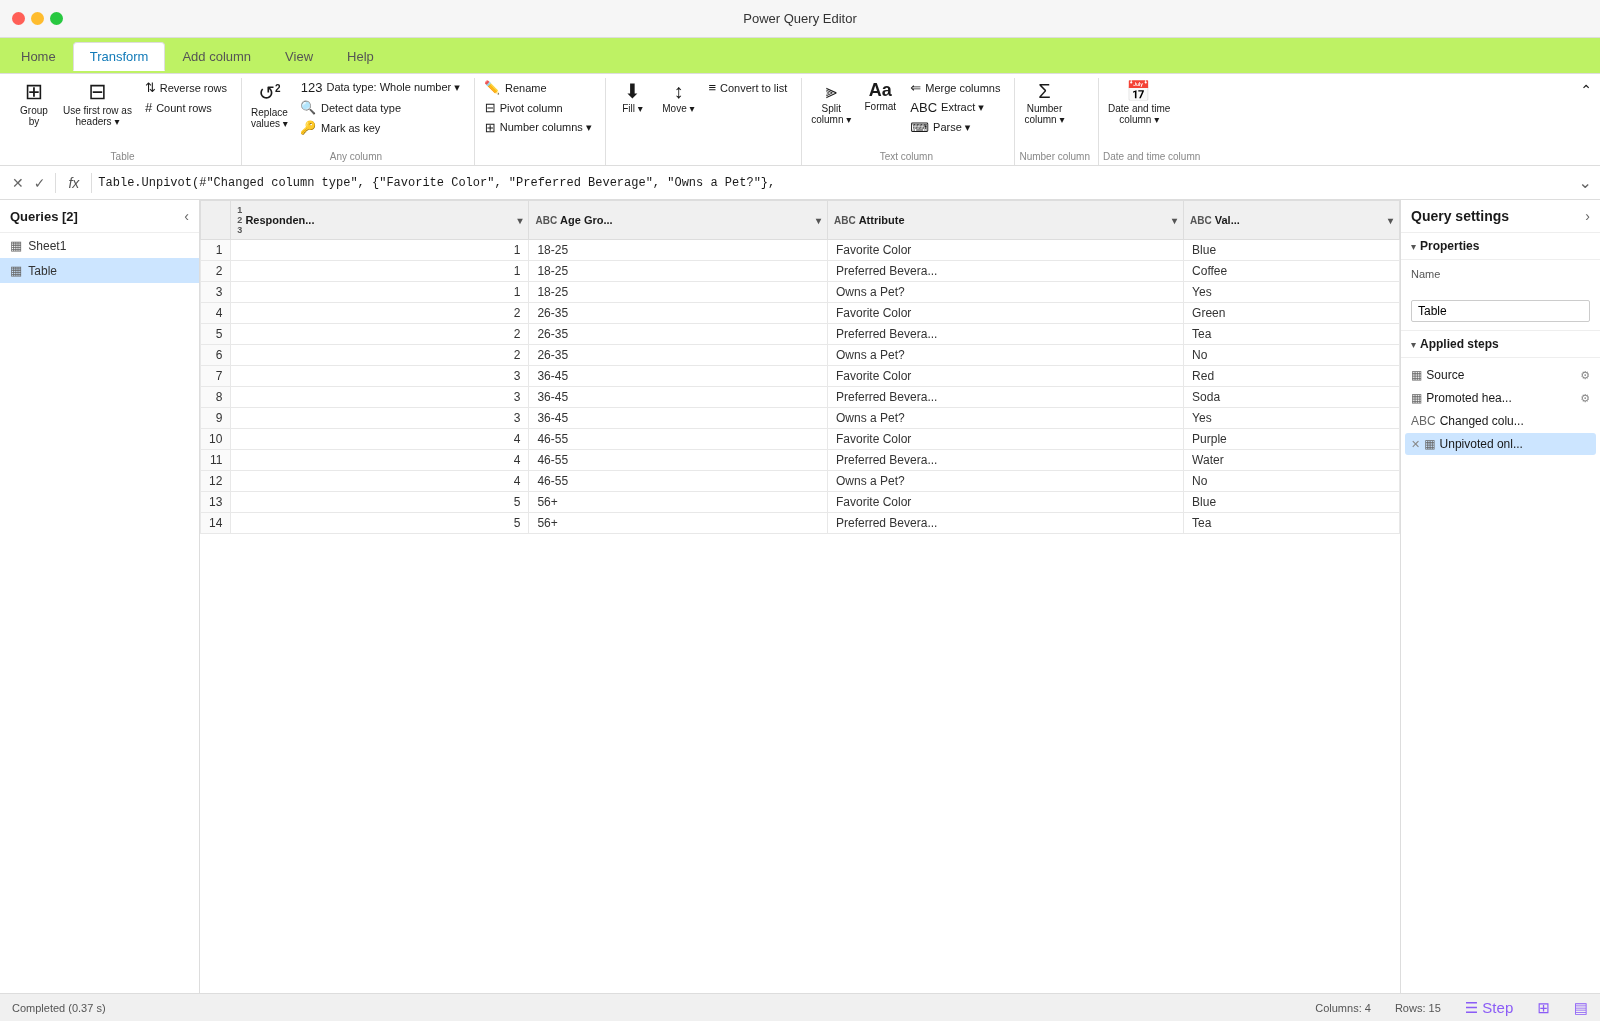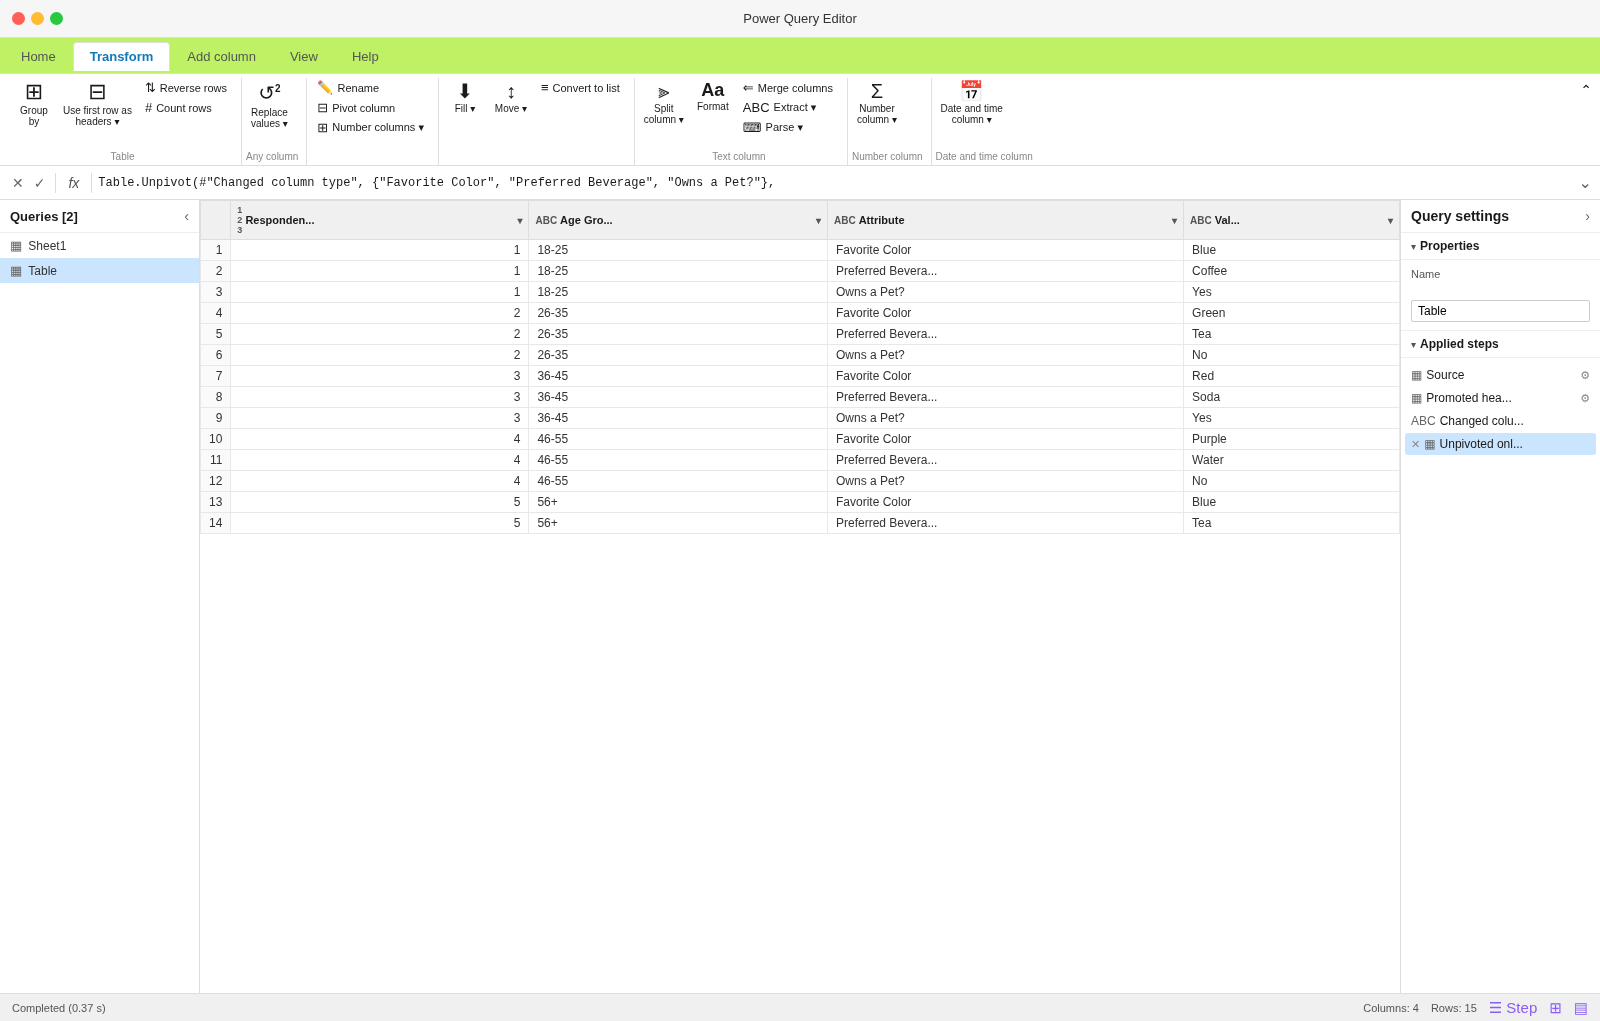--- a/index.html
+++ b/index.html
@@ -10,21 +10,21 @@
     .titlebar-buttons { position: absolute; left: 12px; display: flex; gap: 6px; align-items: center; }
     .tb-btn { width: 13px; height: 13px; border-radius: 50%; border: none; cursor: pointer; }
     .tb-btn.close { background: #ff5f57; }
     .tb-btn.min { background: #febc2e; }
     .tb-btn.max { background: #28c840; }
     .titlebar-title { font-size: 13px; font-weight: 500; color: #333; }
 
     
     .tabbar { height: 36px; background: #bef264; display: flex; align-items: center; border-bottom: 1px solid #ddd; padding-left: 4px; }
     .tab { padding: 6px 16px; font-size: 13px; cursor: pointer; border: 1px solid transparent; border-bottom: none; border-radius: 4px 4px 0 0; color: #555; }
-    .tab.active { background: #fff; border-color: #ddd; color: #117ab8; font-weight: 700; border-bottom: 1px solid #fff; margin-bottom: -1px; }
+    .tab.active { background: #fff; border-color: #ddd; color: #117ab8; font-weight: 400; border-bottom: 1px solid #fff; margin-bottom: -1px; }
 
     
     .ribbon { background: #fff; border-bottom: 1px solid #ddd; padding: 4px 8px 0 8px; display: flex; align-items: stretch; }
     .ribbon-group { display: flex; flex-direction: column; align-items: flex-start; border-right: 1px solid #e0e0e0; padding: 0 8px 0 4px; }
     .ribbon-group:last-child { border-right: none; }
     .ribbon-group-items { display: flex; align-items: flex-start; flex: 1; gap: 2px; }
     .ribbon-group-label { font-size: 10px; color: #888; text-align: center; width: 100%; padding: 2px 0 3px; }
     .ribbon-btn { display: flex; flex-direction: column; align-items: center; justify-content: flex-start; padding: 3px 5px; border: none; background: transparent; cursor: pointer; border-radius: 3px; min-width: 44px; font-size: 10px; color: #1a1a1a; gap: 2px; }
     .ribbon-btn .icon { font-size: 20px; line-height: 1; }
     .ribbon-btn .label { font-size: 10px; text-align: center; white-space: nowrap; }
@@ -80,21 +80,21 @@
     .prop-input { width: 100%; border: 1px solid #ccc; border-radius: 2px; padding: 3px 6px; font-size: 12px; outline: none; }
     .applied-steps-area { padding: 6px 4px; display: flex; flex-direction: column; gap: 1px; }
     .step-item { display: flex; align-items: center; gap: 4px; padding: 4px 6px; border-radius: 3px; font-size: 12px; cursor: pointer; }
     .step-item.active { background: #cce5ff; }
     .step-icon { font-size: 12px; color: #666; }
     .step-gear { font-size: 11px; color: #888; cursor: pointer; margin-left: auto; }
     .step-delete { font-size: 11px; color: #888; cursor: pointer; }
 
     
     .statusbar { height: 28px; background: #f0f0f0; border-top: 1px solid #ddd; display: flex; align-items: center; justify-content: space-between; padding: 0 12px; font-size: 11px; color: #555; }
-    .statusbar-right { display: flex; align-items: center; gap: 12px; justify-content: space-between; }
+    .statusbar-right { display: flex; align-items: center; gap: 24px; justify-content: space-between; }
     .status-icon-btn { border: none; background: transparent; cursor: pointer; font-size: 15px; color: #8b5cf6; }
 
     
     .collapse-icon { font-size: 14px; }
 
     
     .ribbon { min-height: 92px; }
     .ribbon-group { min-height: 80px; justify-content: space-between; }
   </style>
 </head>
@@ -144,20 +144,34 @@
   </div>
 
   <div class="ribbon-group">
     <div class="ribbon-group-items">
       <button class="ribbon-btn">
         <div style="font-size:20px;position:relative;">
           <span>↺</span><sup style="font-size:10px;font-weight:bold;">2</sup>
         </div>
         <div class="label">Replace<br>values ▾</div>
       </button>
+      <div class="ribbon-col">
+        <button class="ribbon-btn-sm">
+          <span class="icon-sm">123</span>
+          <span>Data type: Whole number ▾</span>
+        </button>
+        <button class="ribbon-btn-sm">
+          <span class="icon-sm">🔍</span>
+          <span>Detect data type</span>
+        </button>
+        <button class="ribbon-btn-sm">
+          <span class="icon-sm">🔑</span>
+          <span>Mark as key</span>
+        </button>
+      </div>
     </div>
     <div class="ribbon-group-label">Any column</div>
   </div>
 
   <div class="ribbon-group">
     <div class="ribbon-group-items">
       <div class="ribbon-col">
         <button class="ribbon-btn-sm">
           <span class="icon-sm">✏️</span>
           <span>Rename</span>

